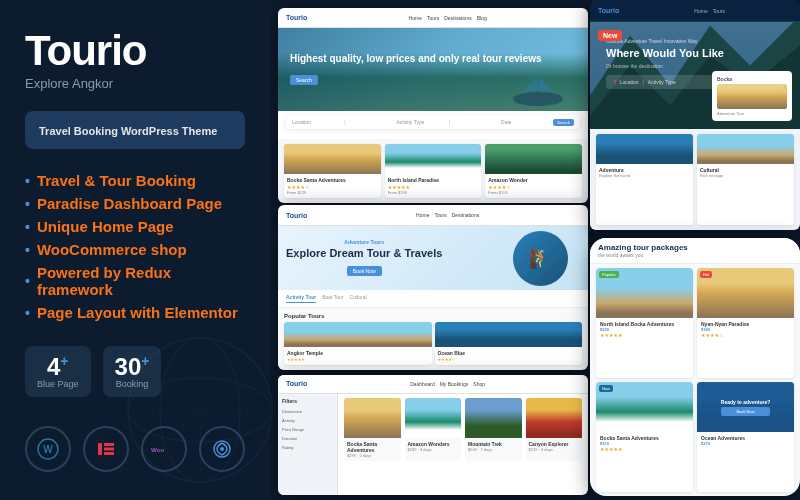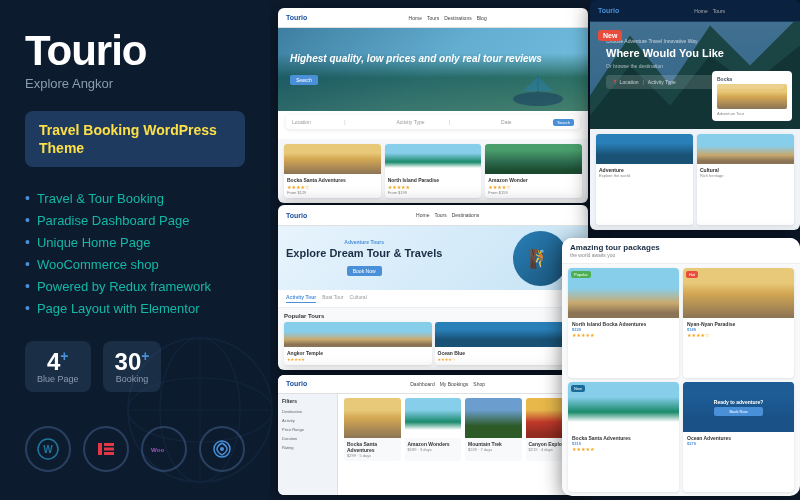--- a/index.html
+++ b/index.html
@@ -39,37 +39,38 @@
     }
 
     .tagline-box {
       background: #1e3a5f;
       border-radius: 8px;
       padding: 10px 14px;
       margin-bottom: 20px;
     }
 
     .tagline-box span {
-      font-size: 14px;
+      font-size: 11px;
       font-weight: 700;
-      color: #fde047;
+      color: #e5e5e5;
     }
 
     .features-list {
       list-style: none;
       margin-bottom: 22px;
     }
 
     .features-list li {
-      font-size: 13px;
-      color: #14b8a6;
+      font-size: 15px;
+      color: #f97316;
       padding: 3px 0;
       display: flex;
       align-items: center;
       gap: 7px;
+      font-weight: bold;
     }
 
     .features-list li::before {
       content: '•';
       color: #4a90d9;
       font-size: 14px;
     }
 
     .badges-row {
       display: flex;
@@ -199,23 +200,23 @@
       height: 230px;
       border-radius: 6px;
       overflow: hidden;
       box-shadow: 0 4px 20px rgba(0,0,0,0.5);
     }
 
     .ss-right-bottom {
       position: absolute;
       top: 238px;
       right: 0;
-      width: 238px;
+      width: 210px;
       height: 258px;
-      border-radius: 10px;
+      border-radius: 16px;
       overflow: hidden;
       box-shadow: 0 4px 20px rgba(0,0,0,0.5);
     }
 
     
     .mock-nav {
       height: 22px;
       background: #ffffff;
       display: flex;
       align-items: center;
@@ -504,21 +505,21 @@
 
     .bottom-card-img {
       height: 40px;
     }
 
     .bottom-card-body {
       padding: 3px;
     }
 
     
-    .img-mountain { background: linear-gradient(180deg, #87ceeb 30%, #2d6a4f 60%, #4a7c59 100%); font-style: italic; }
+    .img-mountain { background: linear-gradient(180deg, #87ceeb 30%, #2d6a4f 60%, #4a7c59 100%); }
     .img-city { background: linear-gradient(180deg, #e8c97a 30%, #d4a853 50%, #8b7355 100%); }
     .img-beach { background: linear-gradient(180deg, #87ceeb 30%, #1a8a6b 60%, #fff 80%); }
     .img-adventure { background: linear-gradient(180deg, #6b9ecf 30%, #2d5a27 70%); }
     .img-ocean { background: linear-gradient(180deg, #2980b9 30%, #1a5276 70%); }
     .img-temple { background: linear-gradient(180deg, #87ceeb 40%, #c9a96e 70%, #8b7355 90%); }
     .img-forest { background: linear-gradient(180deg, #4a9e6b 20%, #2d6a4f 60%, #1a4a2e 90%); }
     .img-canyon { background: linear-gradient(180deg, #e8b84b 30%, #c0392b 60%, #922b21 90%); }
   </style>
 </head>
 <body>

